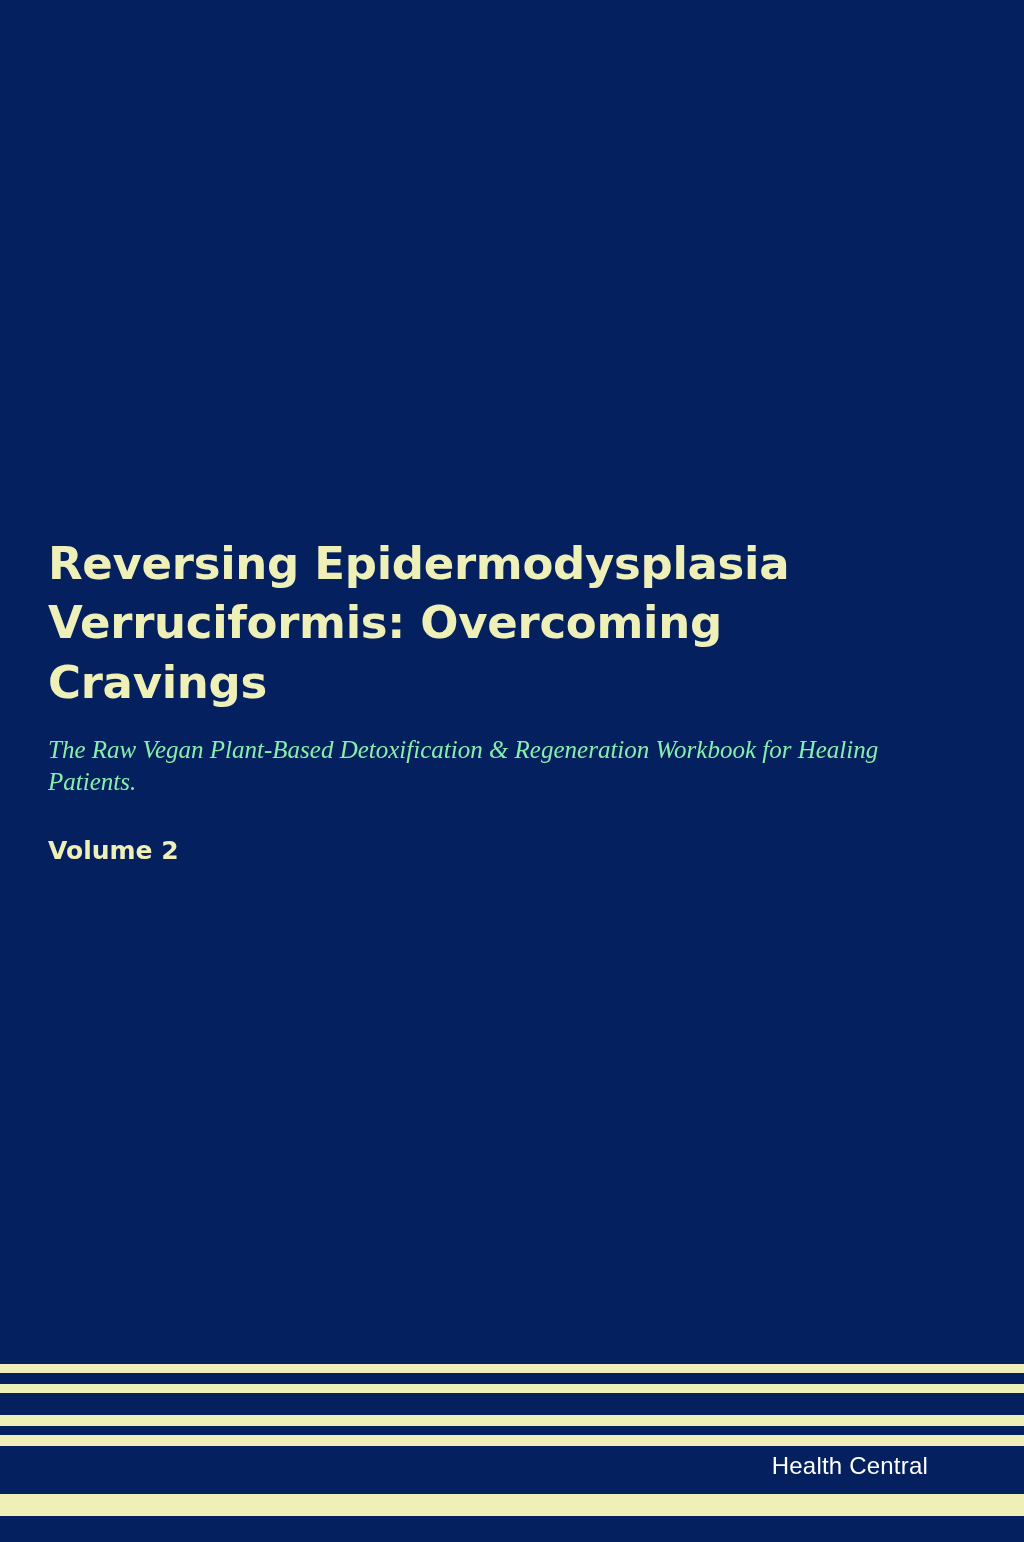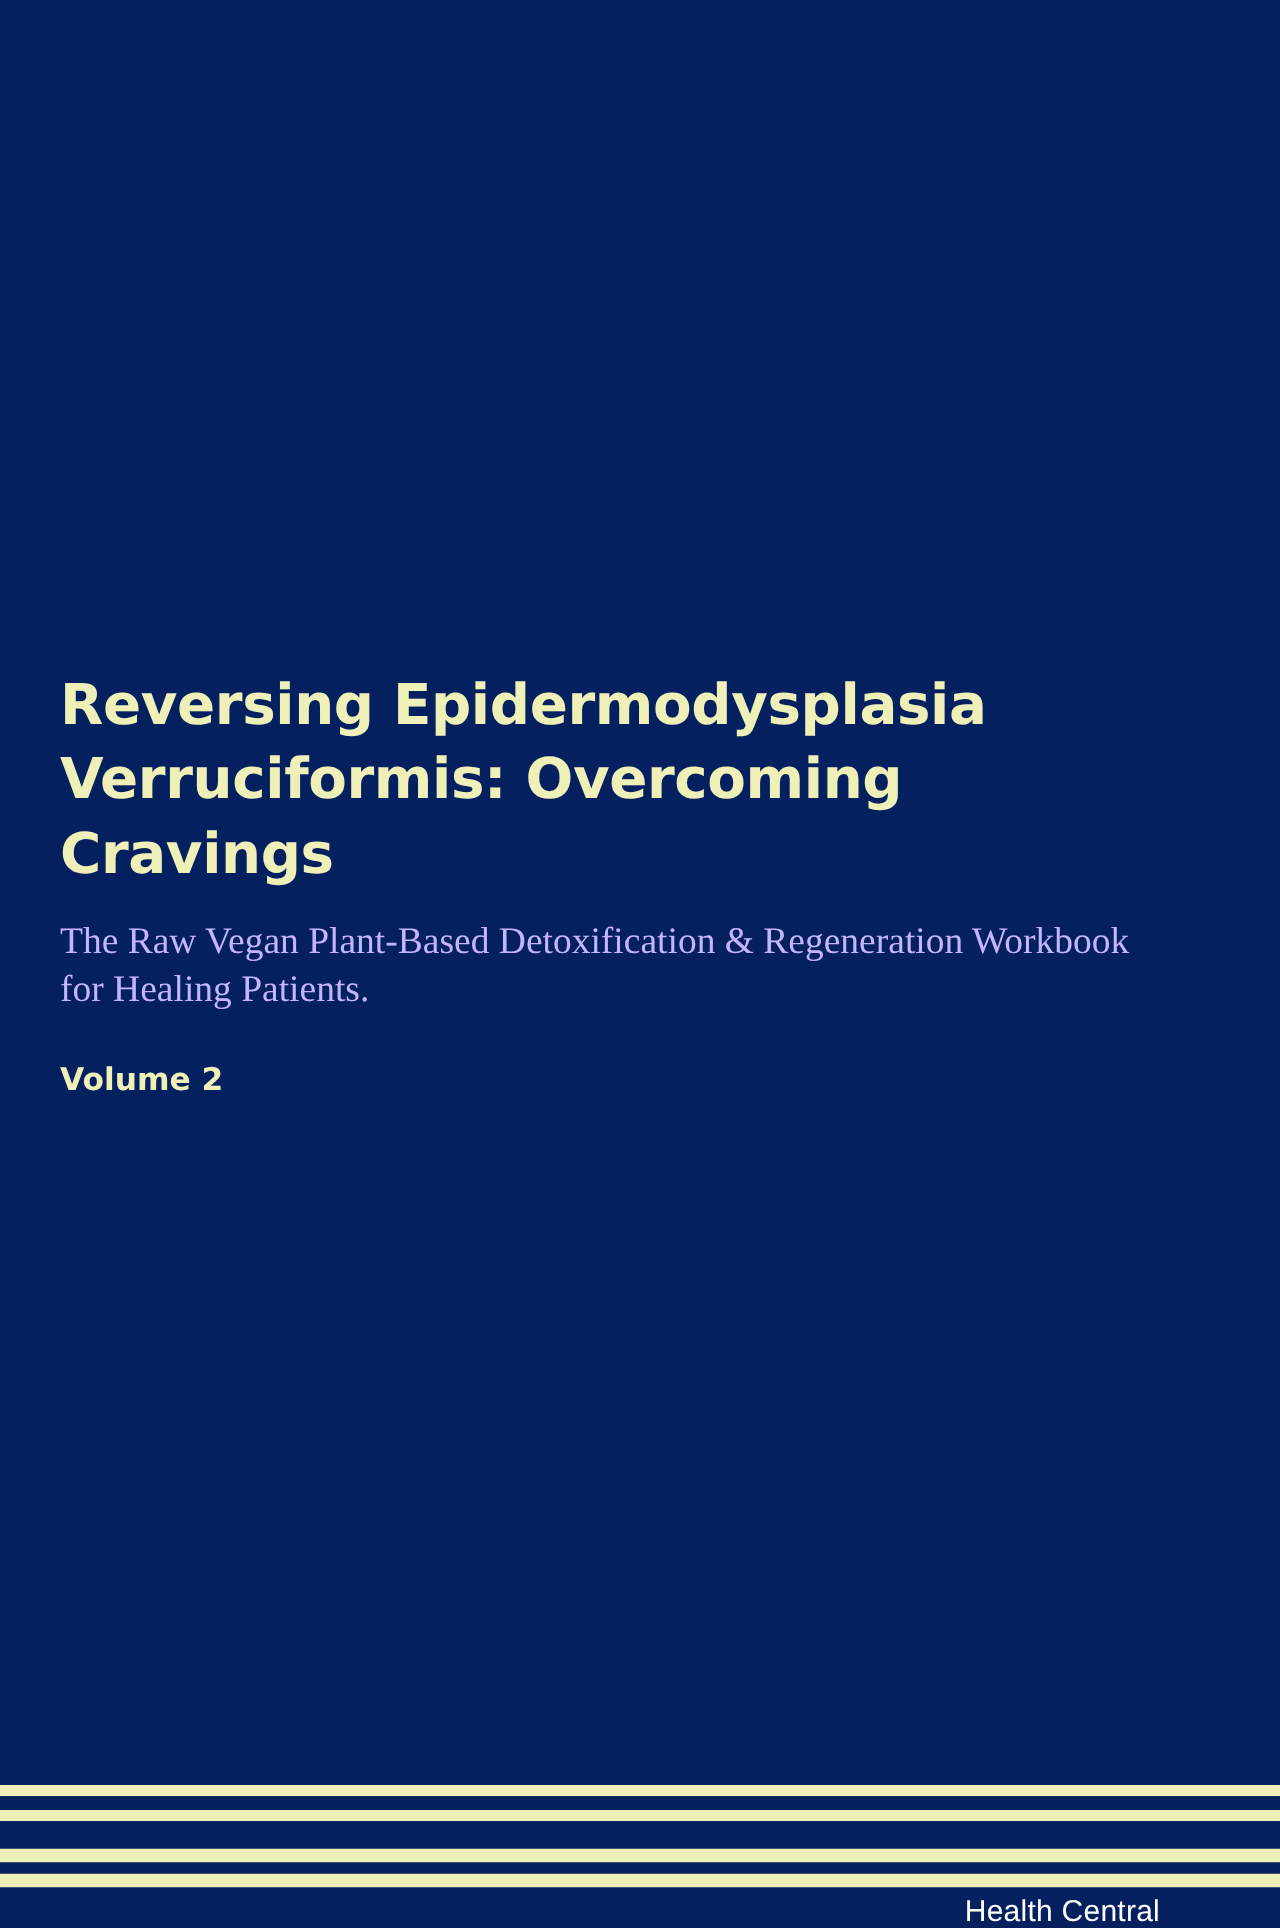--- a/index.html
+++ b/index.html
@@ -29,42 +29,43 @@
     color: #eff0b8;
     font-family: "DejaVu Sans", sans-serif;
     font-weight: bold;
     font-size: 45px;
     line-height: 1.32;
     letter-spacing: -0.3px;
     margin: 0 0 22px 0;
     max-width: 800px;
   }
   .subtitle {
-    color: #c4b5fd;
+    color: #86efac;
     font-family: "Liberation Serif", serif;
-    font-size: 30px;
+    font-size: 25px;
     line-height: 1.28;
     margin: 0 0 38px 0;
     max-width: 890px;
+    font-style: italic;
   }
   .volume {
     color: #eff0b8;
     font-family: "DejaVu Sans", sans-serif;
     font-weight: bold;
     font-size: 25px;
     margin: 0;
   }
 
   
   .stripes {
     position: absolute;
     left: 0;
     right: 0;
     bottom: 0;
-    height: 114px;
+    height: 178px;
   }
   .stripe {
     position: absolute;
     left: 0;
     width: 100%;
   }
   .s1 { top: 0px;   height: 9px;  background: #eff0b8; }
   .s2 { top: 9px;   height: 11px; background: #04205e; }
   .s3 { top: 20px;  height: 9px;  background: #eff0b8; }
   .s4 { top: 29px;  height: 22px; background: #04205e; }

